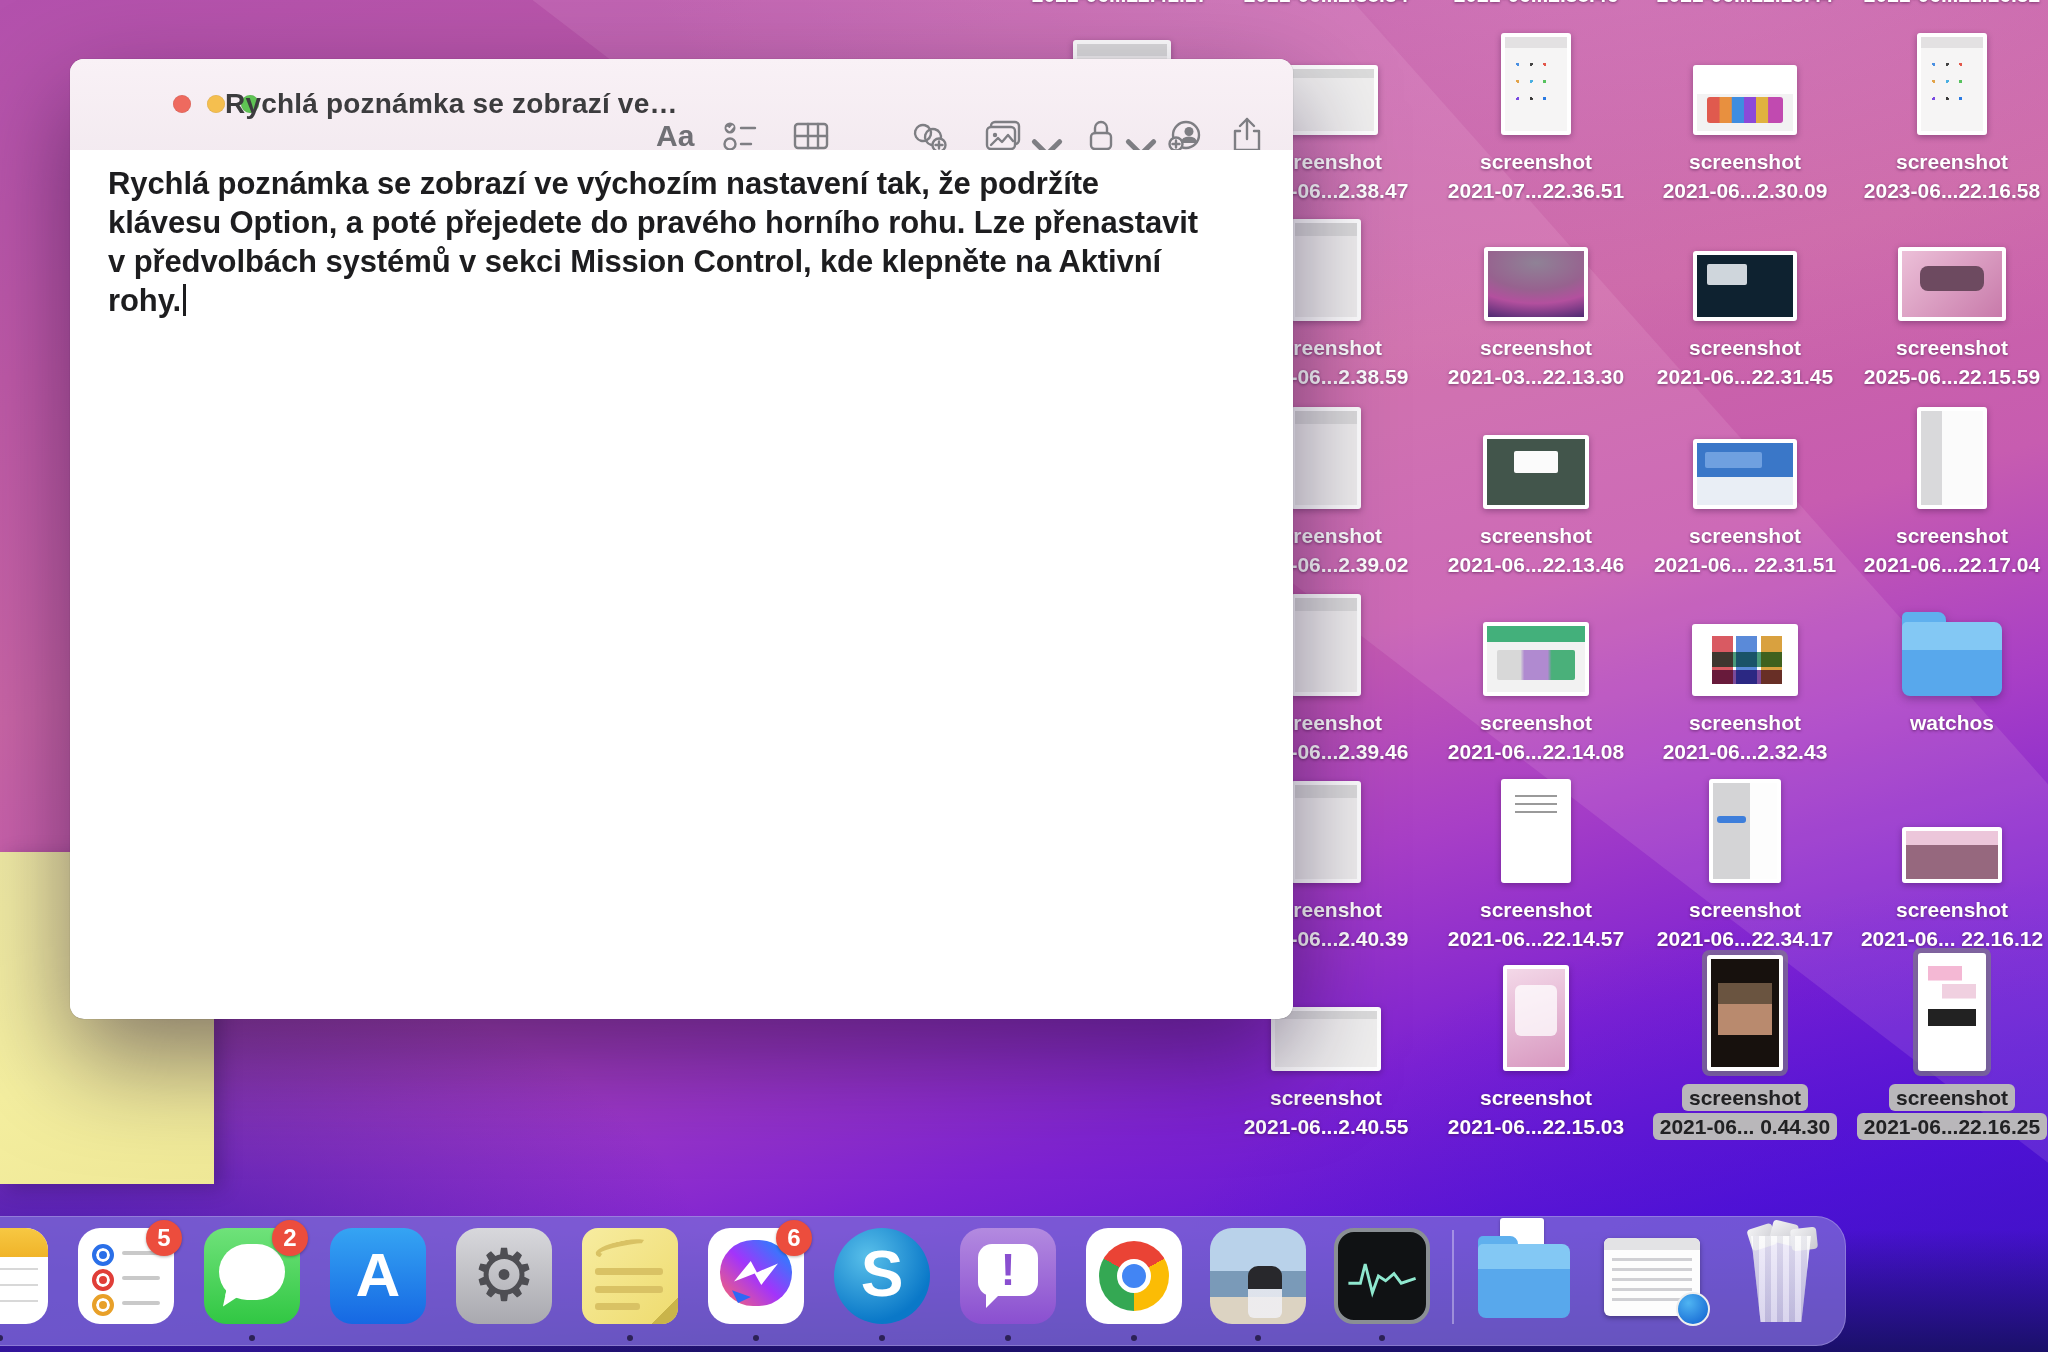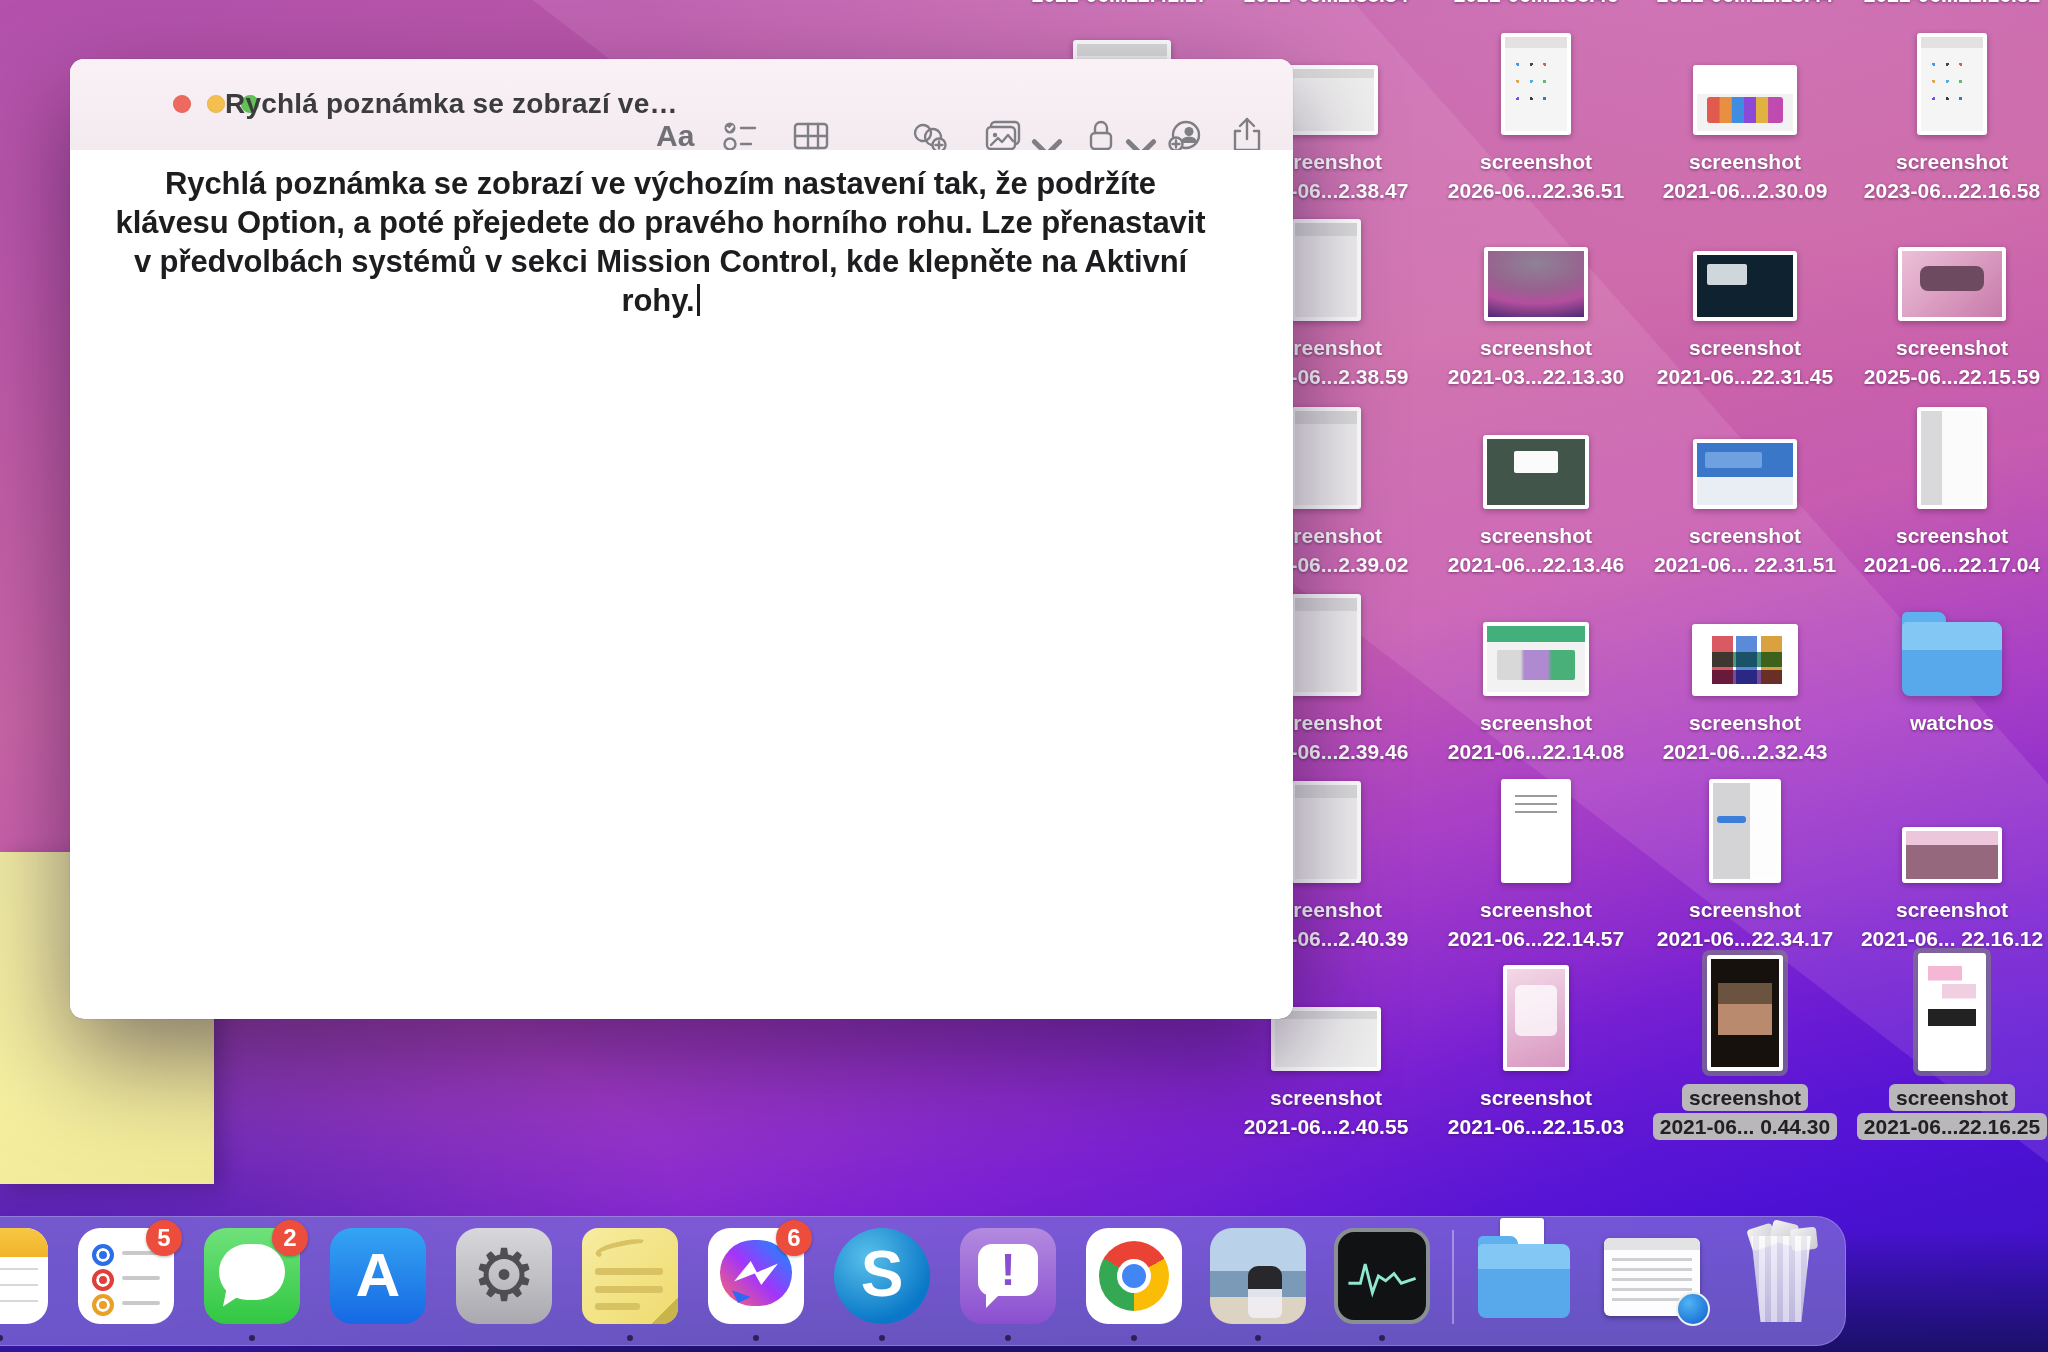--- a/index.html
+++ b/index.html
@@ -103,21 +103,21 @@
   .tl.yel { left:137px; background:#f5bf4f; box-shadow:inset 0 0 1px rgba(0,0,0,.25); }
   .tl.grn { left:171px; background:#5fc454; box-shadow:inset 0 0 1px rgba(0,0,0,.25); }
   #wtitle { position:absolute; left:155px; top:29px; font-size:28px; font-weight:bold; color:#3c3c3e; letter-spacing:.2px; }
   .tbico { position:absolute; top:24px; width:42px; height:42px; color:#7e7e83;margin-top:32px; }
   .tbico svg { width:42px; height:42px; stroke:#7e7e83; stroke-width:2.4; fill:none; stroke-linecap:round; stroke-linejoin:round; }
   .chev { width:20px !important; height:20px !important; top:36px; }
   #aa { font-size:30px; font-weight:bold; color:#707075; top:28px; }
 
   #notebody { position:absolute; left:0; top:91px; width:100%; height:868px; border-radius:0 0 14px 14px; background:#fff; }
   #notedate { margin-top:16px; text-align:center; font-size:20px; color:#8b8b90; }
-  #notetext { margin:14px 0 0 38px; width:1105px; font-size:31px; line-height:39px; font-weight:bold; color:#1d1d1f; letter-spacing:-.1px;text-align:center; }
+  #notetext { margin:14px 0 0 38px; width:1105px; font-size:31px; line-height:39px; font-weight:bold; color:#1d1d1f; letter-spacing:-.1px; }
   #caret { display:inline-block; width:3px; height:32px; background:#1d1d1f; vertical-align:-5px; margin-left:2px; }
 
   
   #dockbg { position:absolute; left:-70px; top:1216px; width:1916px; height:130px; z-index:60;
     background:rgba(124,104,214,.78); border:1px solid rgba(255,255,255,.22); border-radius:30px; }
   .dock-item { position:absolute; top:1228px; width:96px; height:96px; z-index:61; }
   .ic { position:absolute; inset:0; border-radius:22px; }
   .badge { position:absolute; top:-8px; right:-8px; min-width:36px; height:36px; padding:0 6px; border-radius:18px;
     background:#ec4d3d; color:#fff; font-size:24px; font-weight:bold; line-height:36px; text-align:center; z-index:5;
     box-shadow:0 1px 3px rgba(0,0,0,.3); }
@@ -207,21 +207,21 @@
       <div class="toplbl" style="left: 1196px;"><span>2021-06...2.38.34</span></div>
       <div class="toplbl" style="left: 1406px;"><span>2021-06...2.38.46</span></div>
       <div class="toplbl" style="left: 1615px;"><span>2021-06...22.18.44</span></div>
       <div class="toplbl" style="left: 1822px;"><span>2021-06...22.16.52</span></div>
       <div class="item" style="left: 1221px; top: 65px;"><div class="thumb t-lightL" style="width: 104px; height: 70px;"></div><div class="lbl">
           <div><span>screenshot</span></div>
           <div><span>2021-06...2.38.47</span></div>
         </div></div>
       <div class="item" style="left: 1431px; top: 33px;"><div class="thumb t-settingsP" style="width: 70px; height: 102px;"></div><div class="lbl">
           <div><span>screenshot</span></div>
-          <div><span>2026-06...22.36.51</span></div>
+          <div><span>2021-07...22.36.51</span></div>
         </div></div>
       <div class="item" style="left: 1640px; top: 65px;"><div class="thumb t-tilesL" style="width: 104px; height: 70px;"></div><div class="lbl">
           <div><span>screenshot</span></div>
           <div><span>2021-06...2.30.09</span></div>
         </div></div>
       <div class="item" style="left: 1847px; top: 33px;"><div class="thumb t-settingsP" style="width: 70px; height: 102px;"></div><div class="lbl">
           <div><span>screenshot</span></div>
           <div><span>2023-06...22.16.58</span></div>
         </div></div>
       <div class="item" style="left: 1221px; top: 219px;"><div class="thumb t-lightP" style="width: 70px; height: 102px;"></div><div class="lbl">

